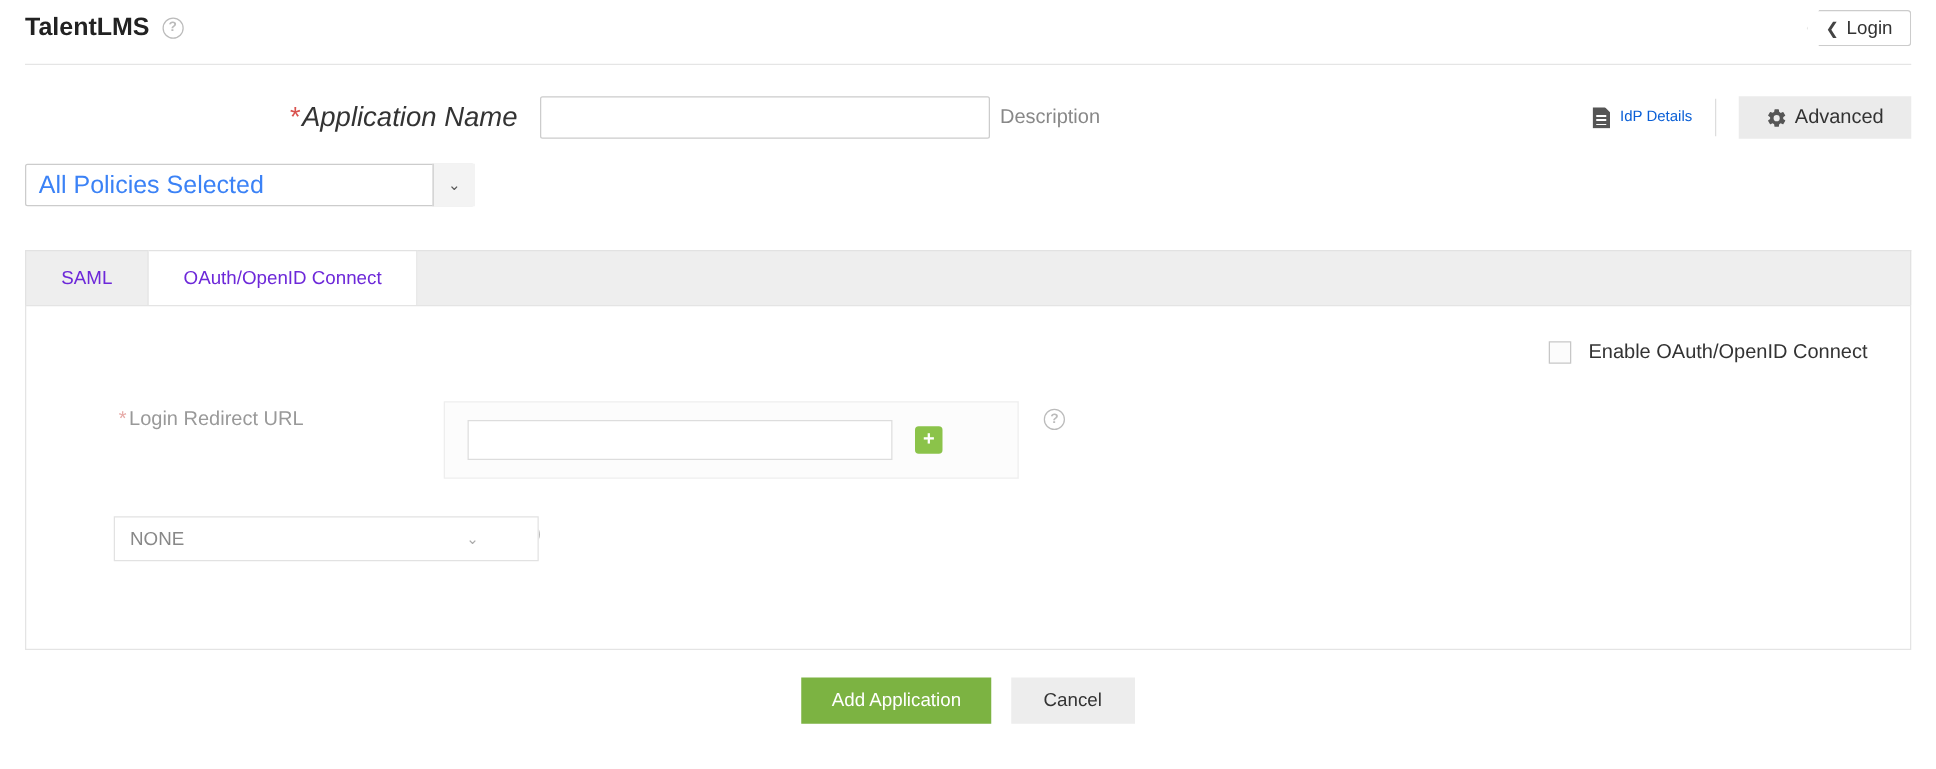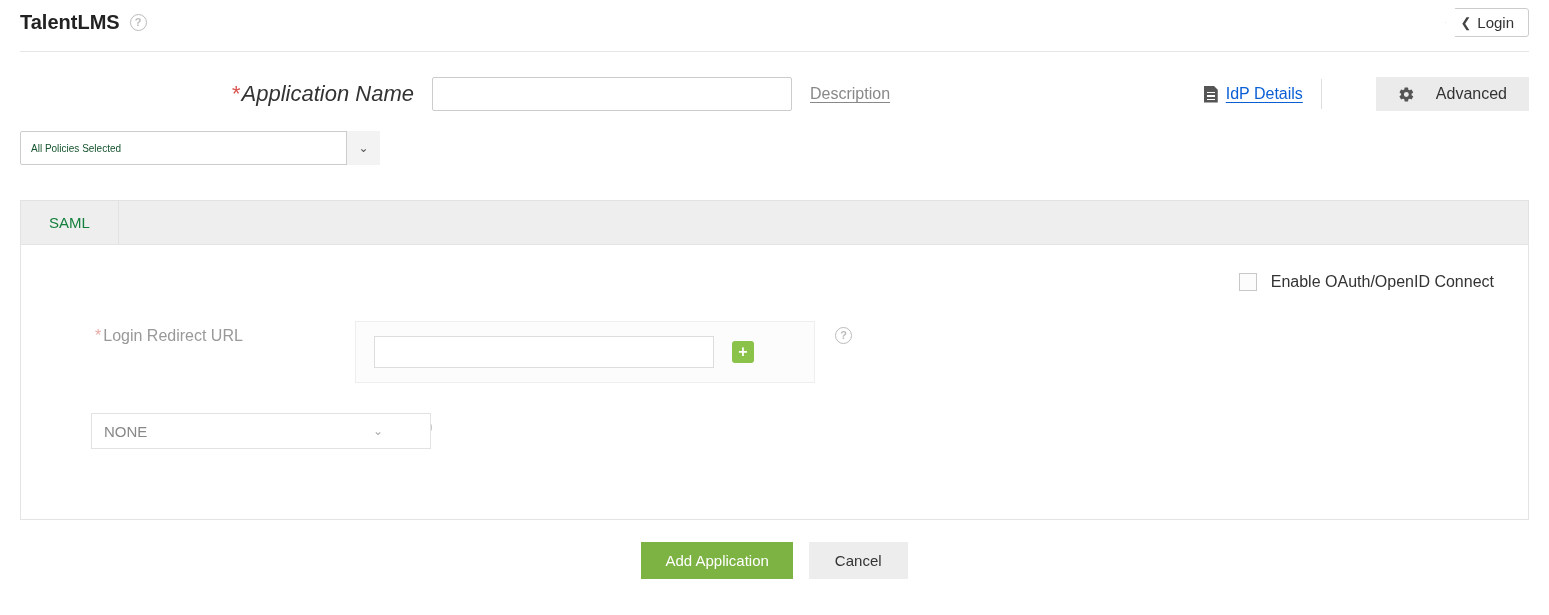--- a/index.html
+++ b/index.html
@@ -77,84 +77,80 @@
   .req-faded { color: #e6a9a6; margin-right: 2px; }
   .text-input {
     width: 360px;
     height: 34px;
     border: 1px solid #ccc;
     border-radius: 2px;
     padding: 0 8px;
     font-size: 15px;
   }
   .desc-link {
-    margin-left: 18px;
+    margin-left: 8px;
     color: #888;
-    text-decoration: underline;
     text-underline-offset: 3px;
     font-size: 16px;
     cursor: pointer;
   }
   .right-actions {
     margin-left: auto;
     display: flex;
     align-items: center;
     gap: 18px;
   }
   .idp-link {
     display: flex;
-    align-items: center;
     gap: 8px;
     color: #0a5fd6;
-    text-decoration: underline;
     text-underline-offset: 3px;
-    font-size: 16px;
+    font-size: 12px;
     cursor: pointer;
   }
   .doc-icon {
     width: 14px;
     height: 17px;
     background: #555;
     position: relative;
     clip-path: polygon(0 0, 70% 0, 100% 25%, 100% 100%, 0 100%);
   }
   .doc-icon::after{
     content:"";
     position:absolute;
     left:3px; right:3px; top:6px;
     height:8px;
     background: repeating-linear-gradient(#fff 0 1.5px, transparent 1.5px 3.5px);
   }
   .vdiv { width:1px; height:30px; background:#ddd; }
   .adv-btn {
     display: flex;
     align-items: center;
-    gap: 21px;
+    gap: 6px;
     background: #ebebeb;
     border: none;
     padding: 8px 22px;
     font-size: 16px;
     color: #333;
     cursor: pointer;
-    margin-left: 36px;
   }
   .gear-icon svg { display:block; }
   .select-wrap {
     position: relative;
     width: 360px;
   }
   .select-input {
     width: 100%;
     height: 34px;
     border: 1px solid #ccc;
     border-radius: 2px;
     padding: 0 40px 0 10px;
-    font-size: 10px;
+    font-size: 20px;
     background: #fff;
-    color: #14532d;
+    color: #3b82f6;
     display:flex;
     align-items:center;
   }
   .select-caret {
     position: absolute;
     right: 0; top: 0;
     width: 34px; height: 34px;
     border-left: 1px solid #ccc;
     background: #f3f3f3;
     display:flex; align-items:center; justify-content:center;
@@ -165,21 +161,21 @@
     display: flex;
     background: #eeeeee;
     border: 1px solid #e2e2e2;
     border-bottom: none;
     height: 44px;
   }
   .tab {
     padding: 0 28px;
     display:flex; align-items:center;
     font-size: 15px;
-    color: #15803d;
+    color: #6d28d9;
     cursor: pointer;
     border-right: 1px solid #e2e2e2;
   }
   .tab.active {
     background: #fff;
     border-top: 1px solid #e2e2e2;
     margin-top:-1px;
     font-weight: 400;
   }
   .tab-panel {
@@ -319,20 +315,21 @@
       <div class="select-input">
           <span>All Policies Selected</span>
         </div>
       <div class="select-caret">⌄</div>
     </div>
   </div>
 </div>
 
 <div class="tabs-bar">
   <div class="tab">SAML</div>
+  <div class="tab active">OAuth/OpenID Connect</div>
 </div>
 
 <div class="tab-panel">
   <div class="chk-row">
     <div class="chk"></div>
     <span class="chk-label">Enable OAuth/OpenID Connect</span>
   </div>
 
   <div class="inner-row">
     <div class="inner-label">

